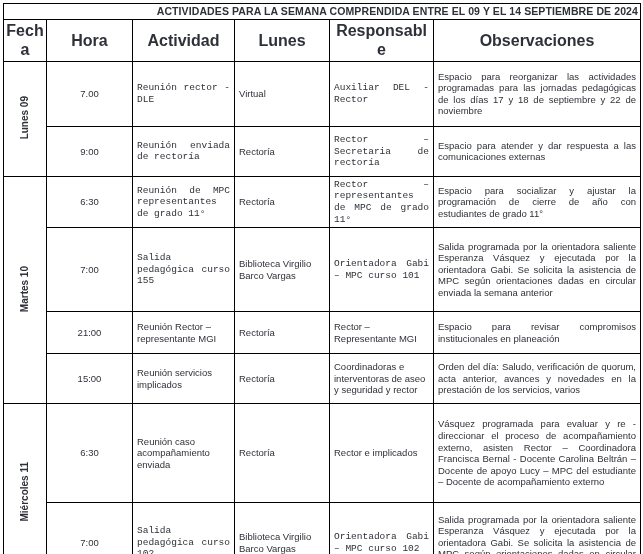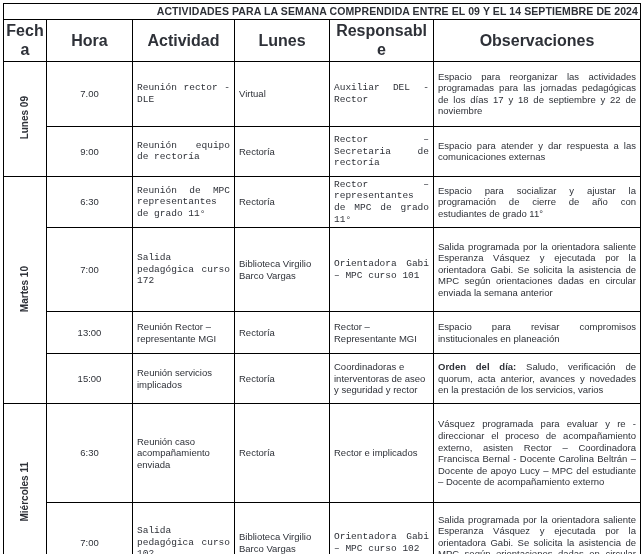--- a/index.html
+++ b/index.html
@@ -61,21 +61,21 @@
     writing-mode: vertical-rl;
     transform: rotate(180deg);
     font-weight: bold;
     font-size: 10px;
     white-space: nowrap;
   }
   td.c { text-align: left; }
   td.j { text-align: justify; font-family: Liberation Mono, monospace; }
   td.obs { vertical-align: middle; text-align: justify; padding: 1px 3px; }
   td.hora { text-align: center; }
-  b.obs-lead { font-weight: bold; }
+  b.obs-lead { font-weight: normal; }
 </style>
 </head>
 <body>
 
 <div class="sheet">
   <table class="schedule">
     <colgroup>
       <col class="c-fecha">
         <col class="c-hora">
         <col class="c-activ">
@@ -103,45 +103,45 @@
         <span class="rot">Lunes 09</span>
       </td>
       <td class="hora">7.00</td>
       <td class="j">Reunión rector - DLE</td>
       <td class="c">Virtual</td>
       <td class="j">Auxiliar DEL - Rector</td>
       <td class="obs">Espacio para reorganizar las actividades programadas para las jornadas pedagógicas de los días 17 y 18 de septiembre y 22 de noviembre</td>
     </tr>
     <tr class="data-row" style="height:50px">
       <td class="hora">9:00</td>
-      <td class="j">Reunión equipo de rectoría</td>
+      <td class="j">Reunión enviada de rectoría</td>
       <td class="c">Rectoría</td>
       <td class="j">Rector – Secretaria de rectoría</td>
       <td class="obs">Espacio para atender y dar respuesta a las comunicaciones externas</td>
     </tr>
 
     <tr class="data-row" style="height:50px">
       <td class="day-cell" rowspan="4">
         <span class="rot">Martes 10</span>
       </td>
       <td class="hora">6:30</td>
       <td class="j">Reunión de MPC representantes de grado 11°</td>
       <td class="c">Rectoría</td>
       <td class="j">Rector – representantes de MPC de grado 11°</td>
       <td class="obs">Espacio para socializar y ajustar la programación de cierre de año con estudiantes de grado 11°</td>
     </tr>
     <tr class="data-row" style="height:84px">
       <td class="hora">7:00</td>
-      <td class="j">Salida pedagógica curso 172</td>
+      <td class="j">Salida pedagógica curso 155</td>
       <td class="c">Biblioteca Virgilio Barco Vargas</td>
       <td class="j">Orientadora Gabi – MPC curso 101</td>
       <td class="obs">Salida programada por la orientadora saliente Esperanza Vásquez y ejecutada por la orientadora Gabi. Se solicita la asistencia de MPC según orientaciones dadas en circular enviada la semana anterior</td>
     </tr>
     <tr class="data-row" style="height:42px">
-      <td class="hora">13:00</td>
+      <td class="hora">21:00</td>
       <td class="c">Reunión Rector – representante MGI</td>
       <td class="c">Rectoría</td>
       <td class="c">Rector – Representante MGI</td>
       <td class="obs">Espacio para revisar compromisos institucionales en planeación</td>
     </tr>
     <tr class="data-row" style="height:50px">
       <td class="hora">15:00</td>
       <td class="c">Reunión servicios implicados</td>
       <td class="c">Rectoría</td>
       <td class="c">Coordinadoras e interventoras de aseo y seguridad y rector</td>

